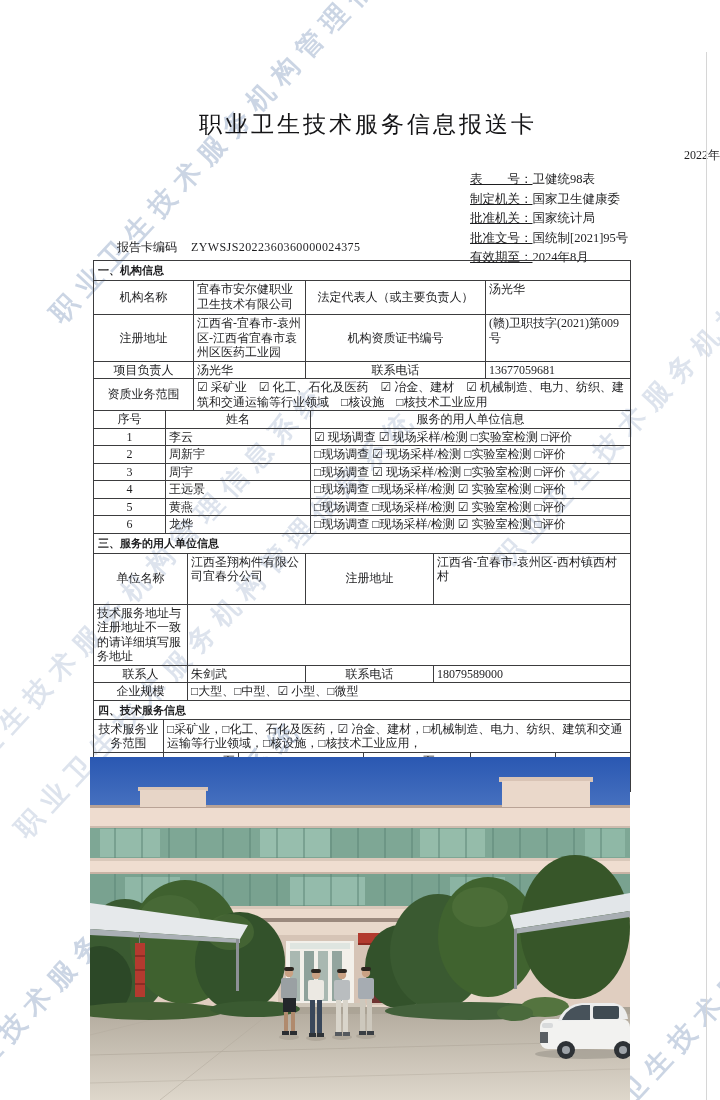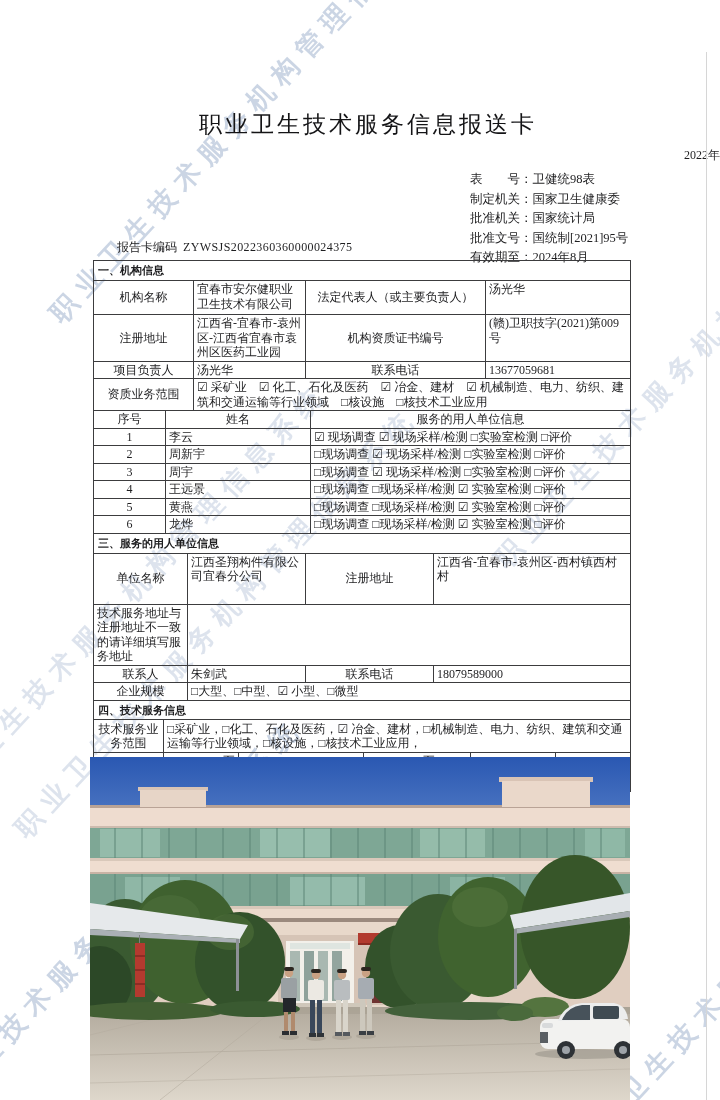--- a/index.html
+++ b/index.html
@@ -12,23 +12,23 @@
   .wm.light{opacity:.34}
   .wm.mid{opacity:.52}
   
   .content{position:absolute;left:0;top:0;width:720px;height:1100px;z-index:2;}
   .doc-title{position:absolute;top:109px;left:8px;width:100%;text-align:center;
              font-family:"Liberation Sans","DejaVu Sans",sans-serif;font-weight:normal;
              font-size:23px;letter-spacing:3px;color:#141416;}
   .doc-year{position:absolute;top:147px;left:0;width:100%;text-align:right;font-size:12px;}
   .meta{position:absolute;left:470px;top:170px;font-size:12.5px;line-height:19.5px;}
   .meta-row{display:flex;}
-  .meta-label{white-space:pre;}
+  .meta-label{white-space:pre;text-decoration:underline;}
   .report-code{position:absolute;left:117px;top:239px;font-size:12px;}
-  .report-code .code{margin-left:6px;letter-spacing:.4px;}
+  .report-code .code{margin-left:14px;letter-spacing:.4px;}
   
   .tables{position:absolute;left:93px;top:260px;width:537px;}
   table{border-collapse:collapse;table-layout:fixed;width:537px;margin-top:-1px;}
   table.first{margin-top:0;}
   td{border:1px solid #3c3c3e;font-size:12px;line-height:14.5px;padding:1px 3px;
      vertical-align:middle;word-break:break-all;}
   td.c{text-align:center;}
   td.top{vertical-align:top;margin-top:25px;}
   tr.sec-head td{font-weight:bold;font-size:11px;padding:2px 4px;word-break:keep-all;}
   

